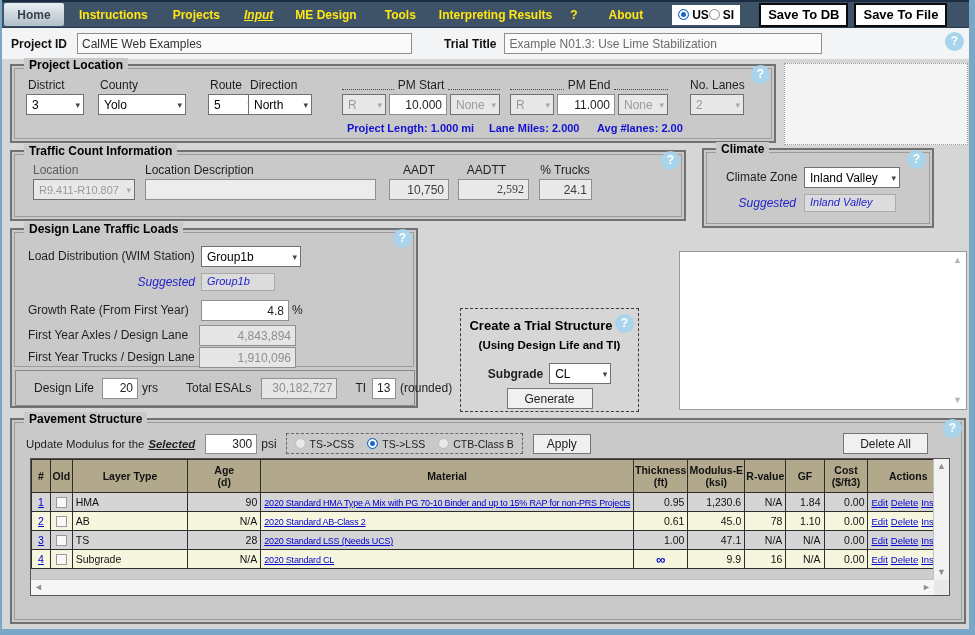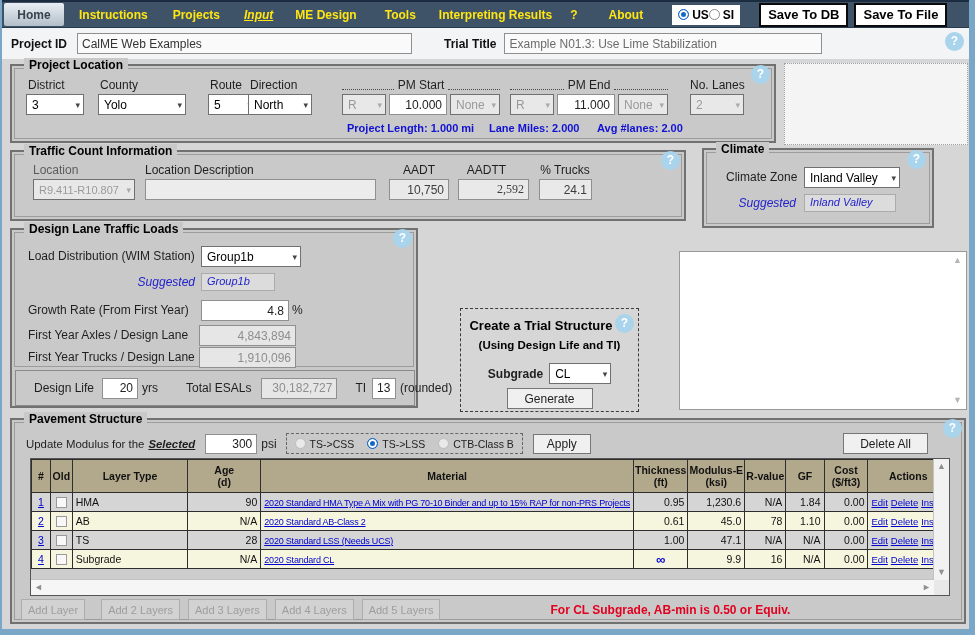--- a/index.html
+++ b/index.html
@@ -367,22 +367,14 @@
         <span class="scroll-glyph" style="left:3px;top:3px;color:#8f8f8f">▲</span>
         <span class="scroll-glyph" style="left:3px;bottom:3px;color:#8f8f8f">▼</span>
       </div>
       <div class="hscroll">
         <span class="scroll-glyph" style="left:3px;top:3px;color:#8f8f8f">◄</span>
         <span class="scroll-glyph" style="right:3px;top:3px;color:#8f8f8f">►</span>
       </div>
       <div class="corner"></div>
     </div>
 
-    <div class="abs" style="left:9px;top:179px;display:flex;align-items:center">
-      <button class="addbtn" disabled="">Add Layer</button>
-      <button class="addbtn" style="margin-left:16px" disabled="">Add 2 Layers</button>
-      <button class="addbtn" style="margin-left:8px" disabled="">Add 3 Layers</button>
-      <button class="addbtn" style="margin-left:8px" disabled="">Add 4 Layers</button>
-      <button class="addbtn" style="margin-left:8px" disabled="">Add 5 Layers</button>
-      <span class="note">For CL Subgrade, AB-min is 0.50 or Equiv.</span>
-    </div>
   </div>
 </div>
 
 </body></html>

